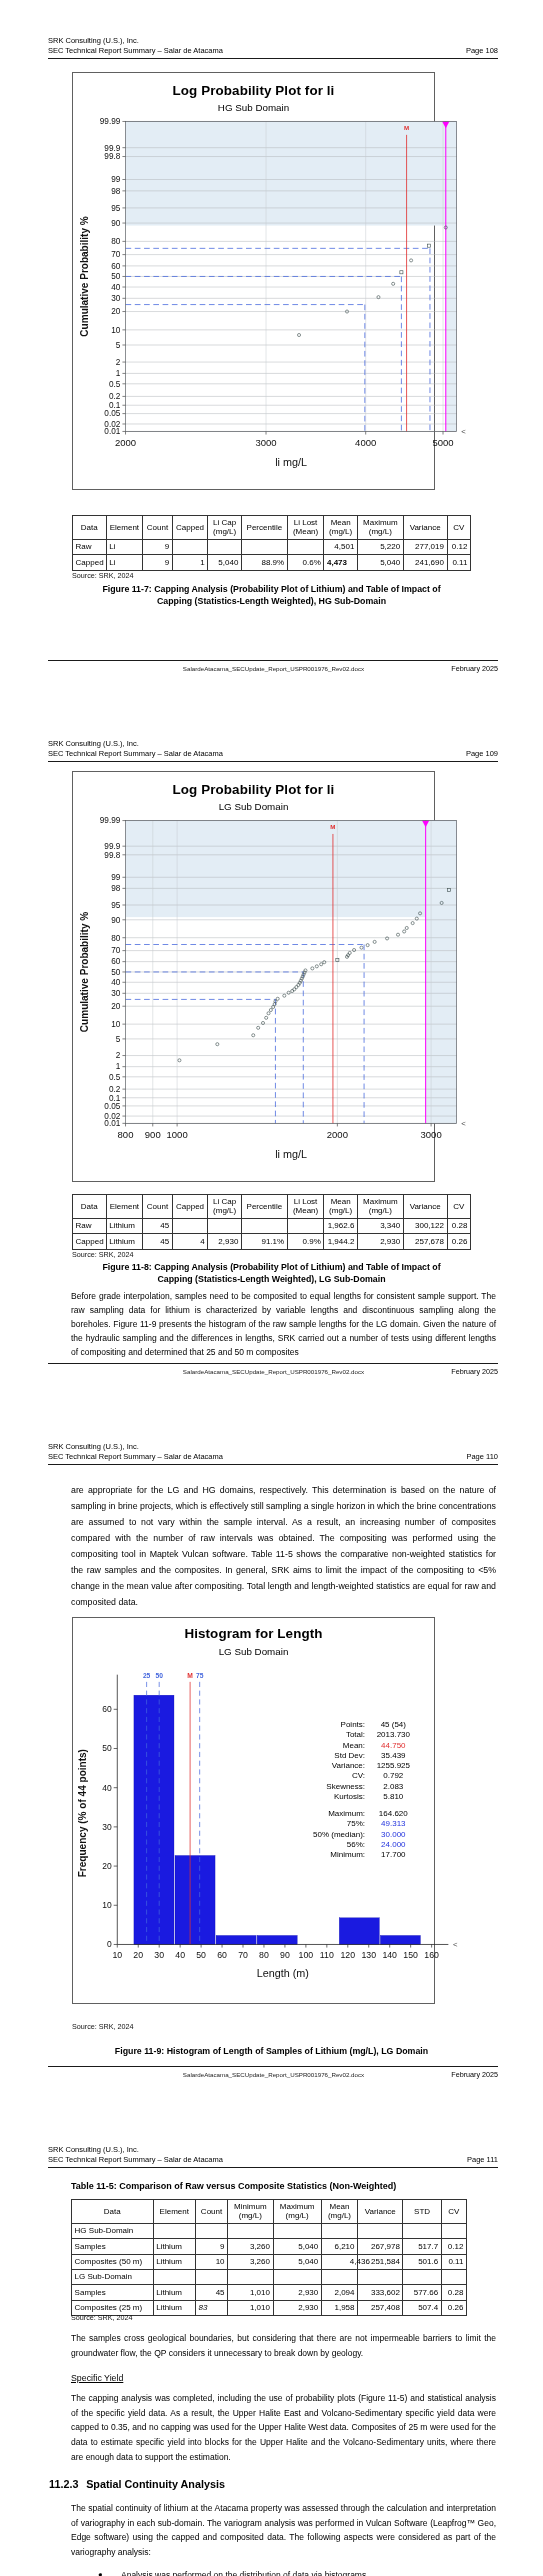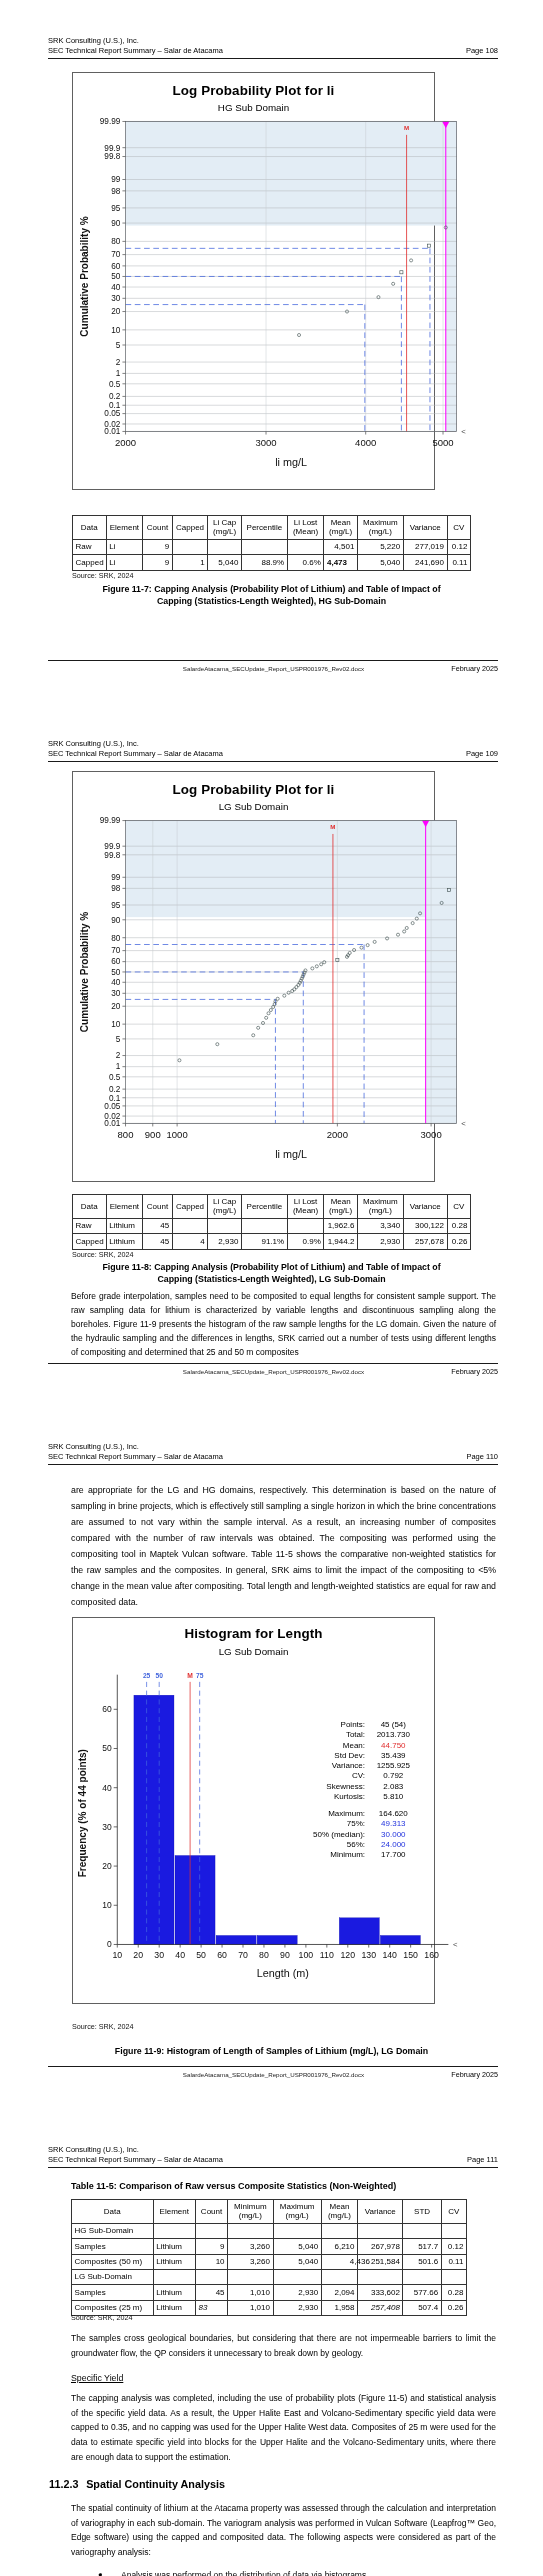--- a/index.html
+++ b/index.html
@@ -681,21 +681,21 @@
           <td style="text-align: right;">577.66</td>
           <td style="text-align: right;">0.28</td>
         </tr>
         <tr>
           <td style="text-align: left;">Composites (25 m)</td>
           <td style="text-align: left;">Lithium</td>
           <td style=" font-style: italic;">83</td>
           <td style="text-align: right;">1,010</td>
           <td style="text-align: right;">2,930</td>
           <td style="text-align: right;">1,958</td>
-          <td style="text-align: right; font-style: italic;">257,408</td>
+          <td style="text-align: right;">257,408</td>
           <td style="text-align: right;">507.4</td>
           <td style="text-align: right;">0.26</td>
         </tr>
       </tbody>
     </table>
   <div class="source" style="top:204px;left:71px;">Source: SRK, 2024</div>
 
   <div class="body-text4" style="top:222px;">The samples cross geological boundaries, but considering that there are not impermeable barriers to limit the groundwater flow, the QP considers it unnecessary to break down by geology.</div>
   <div class="sy-head" style="top:264px;">Specific Yield</div>
   <div class="body-text4" style="top:282px;">The capping analysis was completed, including the use of probability plots (Figure 11-5) and statistical analysis of the specific yield data. As a result, the Upper Halite East and Volcano-Sedimentary specific yield data were capped to 0.35, and no capping was used for the Upper Halite West data. Composites of 25 m were used for the data to estimate specific yield into blocks for the Upper Halite and the Volcano-Sedimentary units, where there are enough data to support the estimation.</div>

